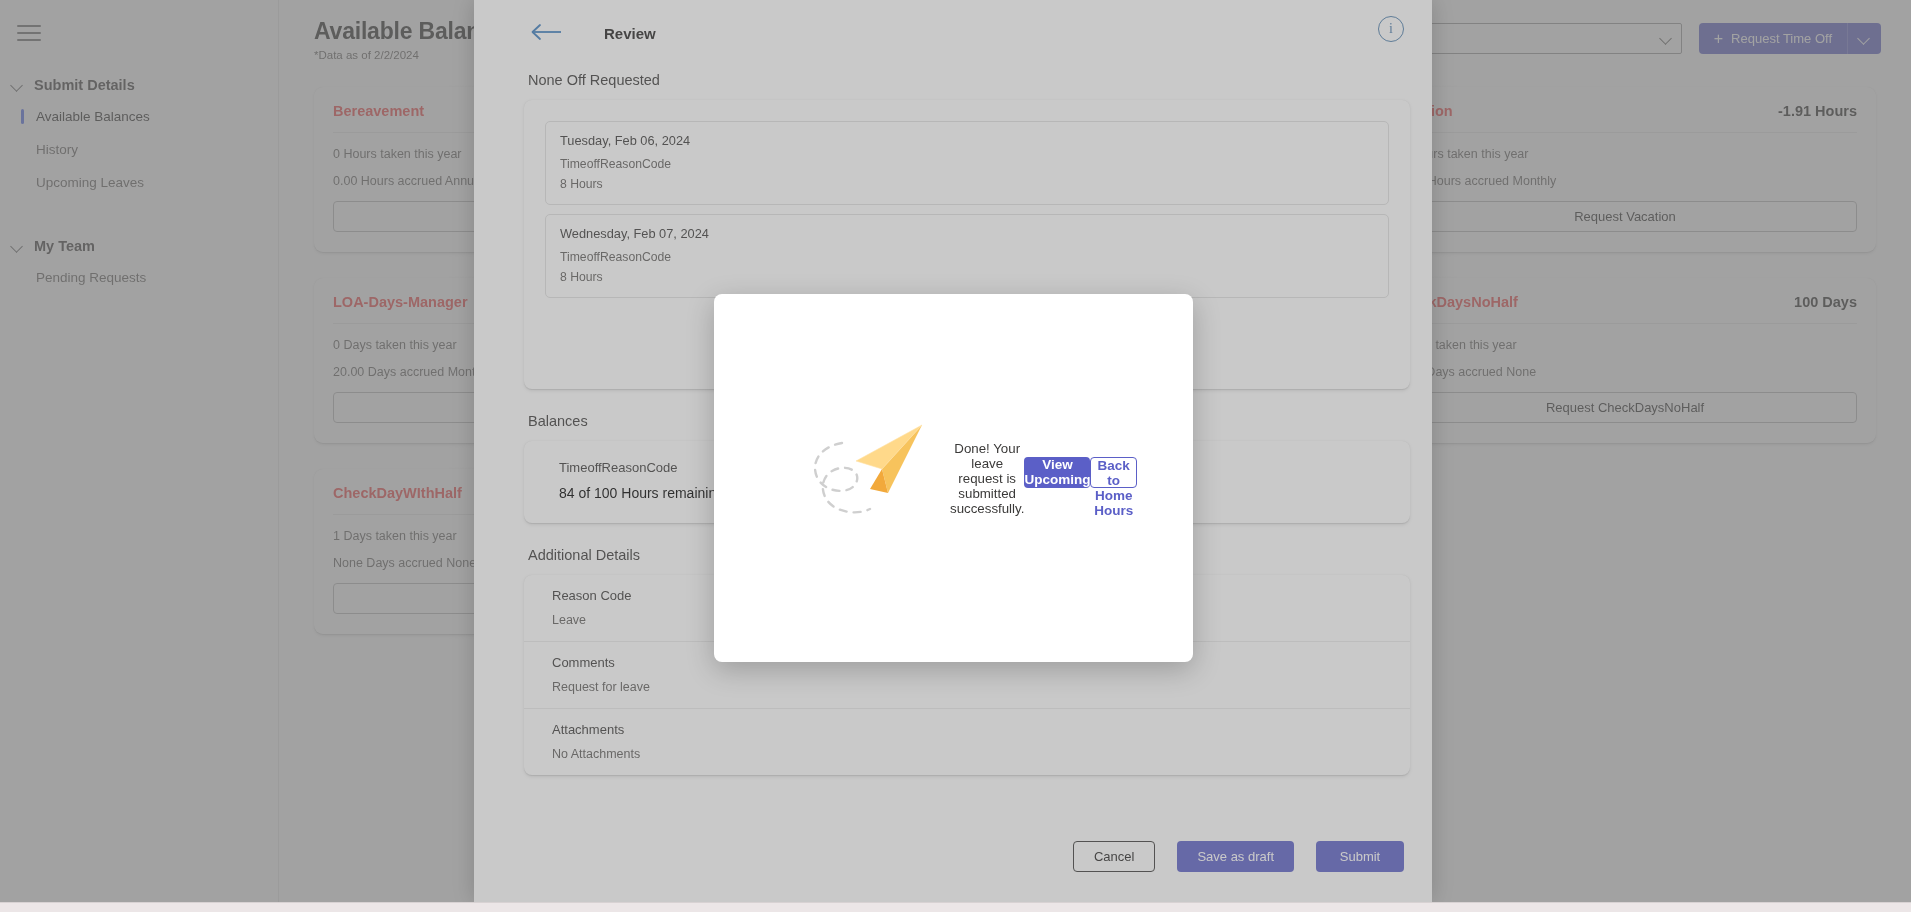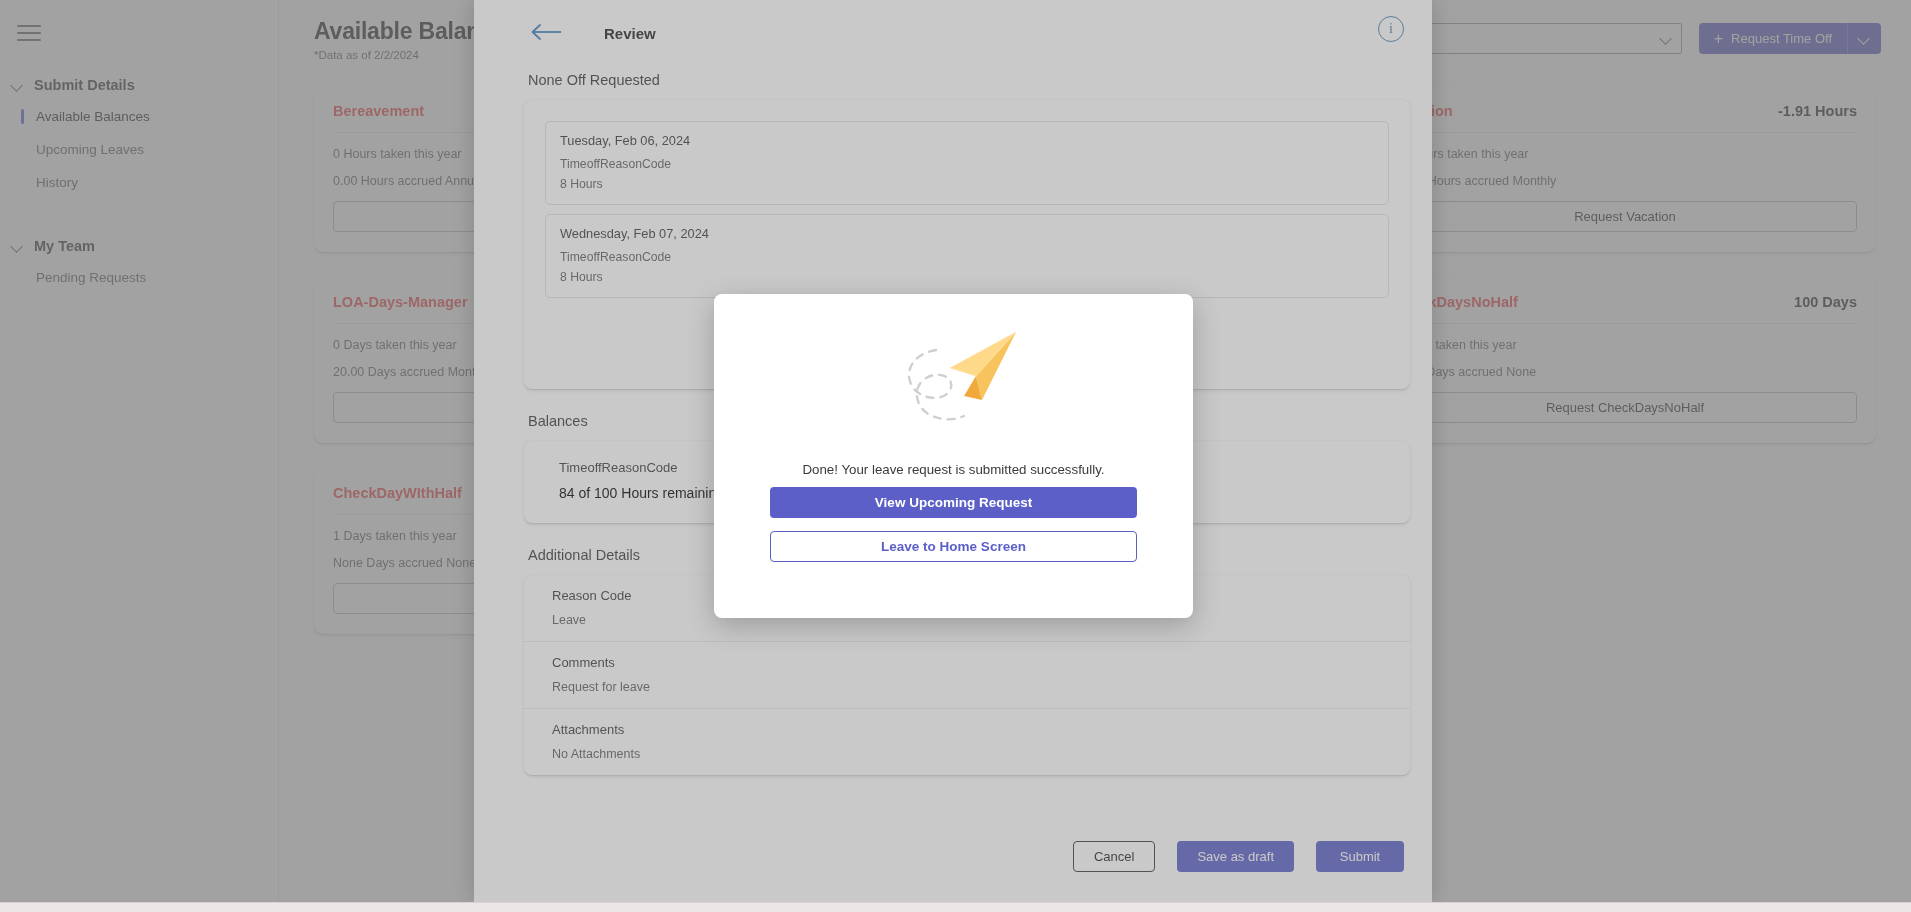--- a/index.html
+++ b/index.html
@@ -169,24 +169,24 @@
   }
   .foot-cancel { background: #fff; border: 1px solid #3b3a39; color: #252423; }
   .foot-draft { background: #5b5fc7; border: none; color: #fff; }
   .foot-submit { background: #5b5fc7; border: none; color: #fff; min-width: 88px; }
 
   
   .dim-panel { position: absolute; inset: 0 0 10px 0; background: rgba(120,120,120,.40); }
 
   
   .modal {
-    position: absolute; left: 714px; top: 294px; width: 479px; height: 324px;
+    position: absolute; left: 714px; top: 294px; width: 479px; height: 368px;
     background: #fff; border-radius: 8px;
     box-shadow: 0 8px 28px rgba(0,0,0,.22);
-    display: flex; flex-direction: column; align-items: center;
+    display: flex; flex-direction: row; align-items: center;
     padding: 24px 56px 22px 56px;
   }
   .plane-art { width: 180px; height: 130px; margin-top: 6px; }
   .modal-msg { font-size: 13.3px; color: #3b3a39; margin: 8px 0 10px 0; text-align: center; }
   .modal-btn {
     width: 100%; height: 31px; border-radius: 4px; font-size: 13.5px;
     font-weight: 700; font-family: inherit; cursor: pointer; margin-bottom: 13px;
   }
   .modal-btn-primary { background: #5b5fc7; border: none; color: #fff; }
   .modal-btn-secondary { background: #fff; border: 1px solid #5b5fc7; color: #5b5fc7; }
@@ -211,24 +211,24 @@
 
       <div class="nav-group">
         <div class="nav-group-header">
           <span class="chev"></span>
           <span class="nav-group-title">Submit Details</span>
         </div>
         <div class="nav-item active">
           <span>Available Balances</span>
         </div>
         <div class="nav-item">
+          <span>History</span>
+        </div>
+        <div class="nav-item">
           <span>Upcoming Leaves</span>
-        </div>
-        <div class="nav-item">
-          <span>History</span>
         </div>
       </div>
 
       <div class="nav-group" style="margin-top:32px;">
         <div class="nav-group-header">
           <span class="chev"></span>
           <span class="nav-group-title">My Team</span>
         </div>
         <div class="nav-item">
           <span>Pending Requests</span>
@@ -425,17 +425,17 @@
       <svg width="180" height="130" viewBox="0 0 180 130">
         <path d="M72 26 C48 30, 40 48, 48 62 C56 76, 80 78, 86 66 C92 54, 76 46, 62 54 C48 62, 50 84, 68 92 C80 97, 92 96, 100 92" stroke="#cfcfcf" stroke-width="2.4" fill="none" stroke-linecap="round" stroke-dasharray="7 7"></path>
         <path d="M152 8 L86 44 L112 52 Z" fill="#ffd98a"></path>
         <path d="M152 8 L112 52 L118 76 Z" fill="#f7c35c"></path>
         <path d="M112 52 L100 72 L118 76 Z" fill="#f2a93b"></path>
         <path d="M152 8 L86 44 L112 52 Z" fill="none" stroke="#ffe3a8" stroke-width="0.6"></path>
       </svg>
     </div>
     <div class="modal-msg">Done! Your leave request is submitted successfully.</div>
     <button class="modal-btn modal-btn-primary">View Upcoming Request</button>
-    <button class="modal-btn modal-btn-secondary">Leave to Home Screen</button>
+    <button class="modal-btn modal-btn-secondary">Back to Home Hours</button>
   </div>
 
   <div class="bottom-strip"></div>
 </div>
 
 </body></html>

